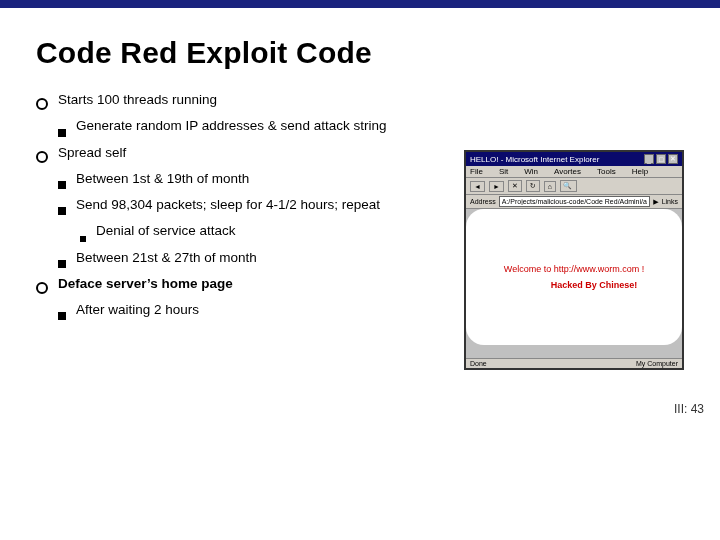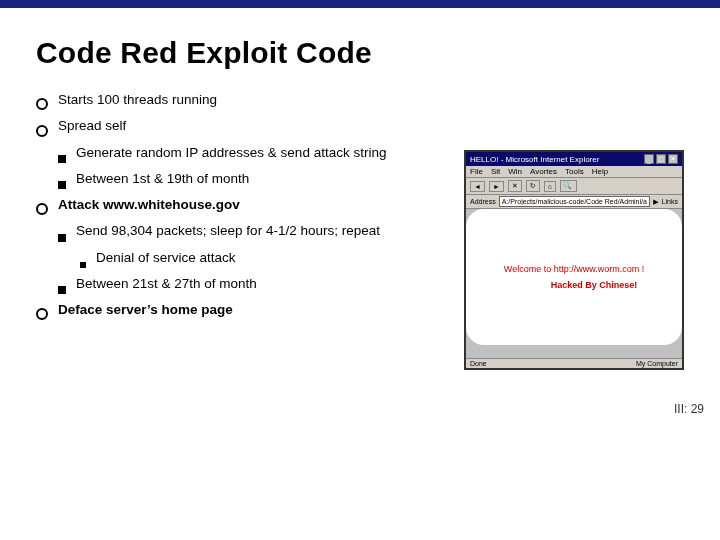--- a/index.html
+++ b/index.html
@@ -135,21 +135,21 @@
       justify-content: center;
       cursor: pointer;
     }
 
     .browser-menubar {
       background: #d4d0c8;
       font-size: 8px;
       padding: 1px 4px;
       border-bottom: 1px solid #888;
       display: flex;
-      gap: 8px;
+      gap: 16px;
     }
 
     .browser-toolbar {
       background: #d4d0c8;
       padding: 2px 4px;
       display: flex;
       gap: 4px;
       align-items: center;
       border-bottom: 1px solid #888;
     }
@@ -235,53 +235,53 @@
   <div class="slide-title">Code Red Exploit Code</div>
 
   <div class="content-area">
     <div class="text-content">
 
       <div class="bullet-item">
         <div class="bullet-circle"></div>
         <span>Starts 100 threads running</span>
       </div>
 
+      <div class="bullet-item indent-1">
+        <div class="bullet-square"></div>
+        <span>Generate random IP addresses &amp; send attack string</span>
+      </div>
       <div class="bullet-item">
         <div class="bullet-circle"></div>
         <span>Spread self</span>
       </div>
       <div class="bullet-item indent-1">
         <div class="bullet-square"></div>
-        <span>Generate random IP addresses &amp; send attack string</span>
-      </div>
-      <div class="bullet-item indent-1">
-        <div class="bullet-square"></div>
         <span>Between 1st &amp; 19th of month</span>
       </div>
 
-      <div class="bullet-item">
-        <div class="bullet-circle"></div>
-        <span class="bold-text">Attack www.whitehouse.gov</span>
-      </div>
       <div class="bullet-item indent-1">
         <div class="bullet-square"></div>
         <span>Send 98,304 packets; sleep for 4-1/2 hours; repeat</span>
       </div>
       <div class="bullet-item indent-2">
         <div class="bullet-small-square"></div>
         <span>Denial of service attack</span>
       </div>
       <div class="bullet-item indent-1">
         <div class="bullet-square"></div>
         <span>Between 21st &amp; 27th of month</span>
       </div>
 
       <div class="bullet-item">
         <div class="bullet-circle"></div>
         <span class="bold-text">Deface server’s home page</span>
+      </div>
+      <div class="bullet-item indent-1">
+        <div class="bullet-square"></div>
+        <span>After waiting 2 hours</span>
       </div>
 
     </div>
 
     <div class="browser-screenshot">
       <div class="browser-titlebar">
         <span class="browser-titlebar-title">HELLO! - Microsoft Internet Explorer</span>
         <div class="browser-controls">
           <div class="browser-btn">_</div>
           <div class="browser-btn">□</div>
@@ -314,14 +314,14 @@
         <div class="browser-content-text1">Welcome to http://www.worm.com !</div>
         <div class="browser-content-text2">Hacked By Chinese!</div>
       </div>
       <div class="browser-statusbar">
         <span>Done</span>
         <span>My Computer</span>
       </div>
     </div>
   </div>
 
-  <div class="slide-number">III: 29</div>
+  <div class="slide-number">III: 43</div>
 </div>
 
 </body></html>

